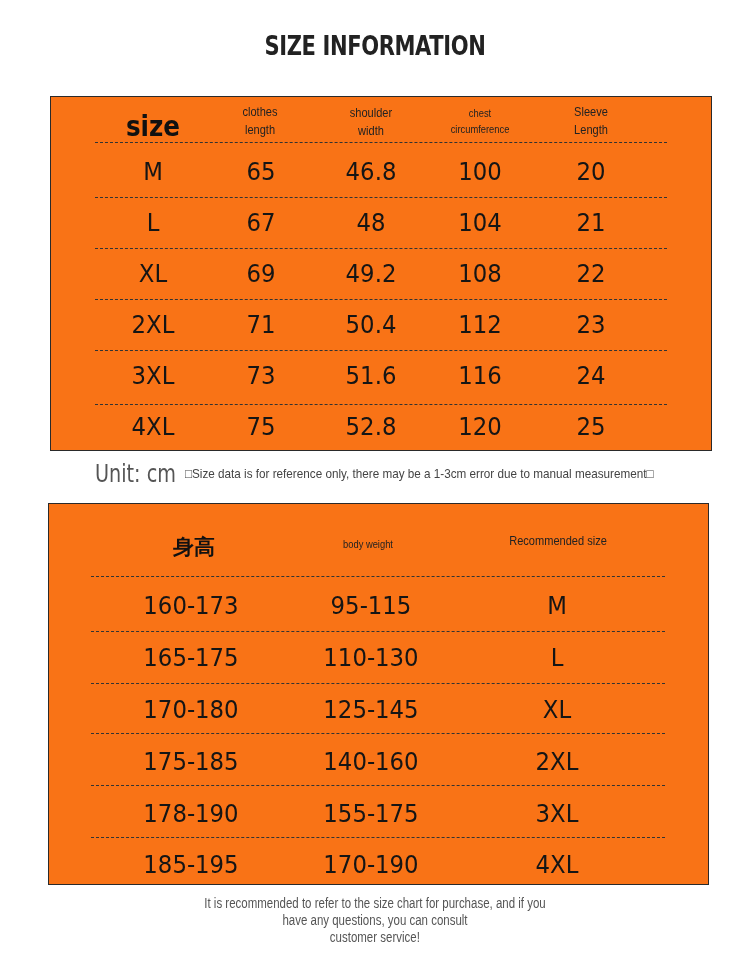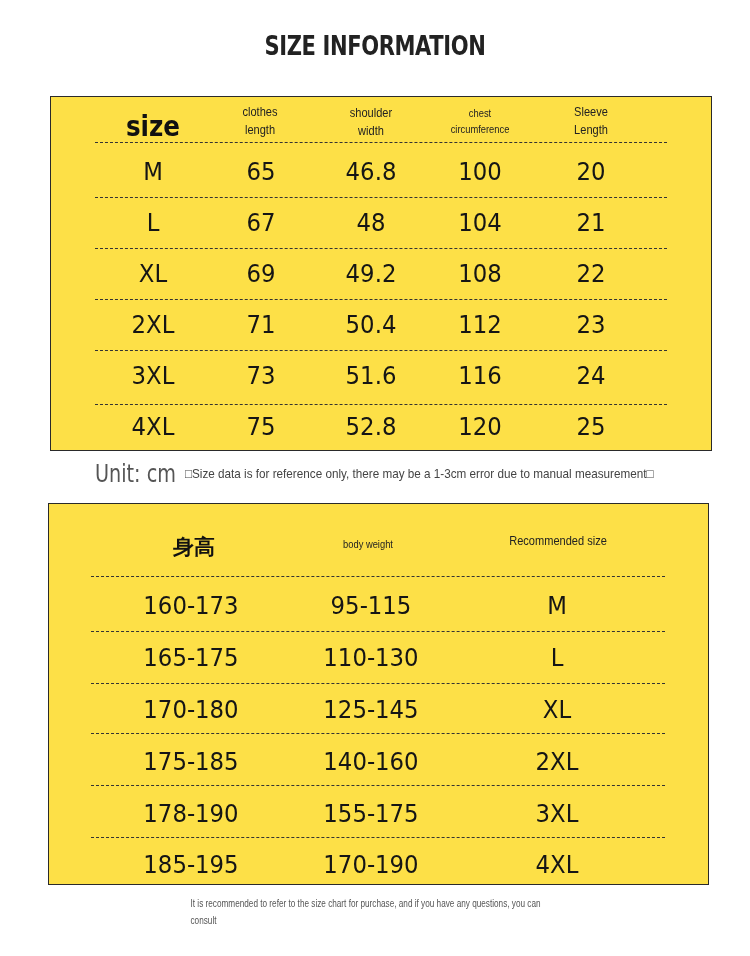--- a/index.html
+++ b/index.html
@@ -5,21 +5,21 @@
   * { box-sizing: border-box; margin: 0; padding: 0; }
   html, body { width: 750px; height: 956px; background: #ffffff; overflow: hidden; }
   body { position: relative; font-family: "DejaVu Sans", sans-serif; color: #1a1a1a; }
 
   .title {
     position: absolute; left: 0; top: 30px; width: 750px; text-align: center;
     font-family: "DejaVu Sans", sans-serif; font-weight: bold; font-size: 27px;
     letter-spacing: -0.5px; color: #222; transform: scaleX(0.78); transform-origin: center;
   }
 
-  .box { position: absolute; border: 1.5px solid #2a2a2a; background: #fde047; }
+  .box { position: absolute; border: 1.5px solid #2a2a2a; background: #f97316; }
   .box1 { left: 50px; top: 96px; width: 662px; height: 355px; }
   .box2 { left: 48px; top: 503px; width: 661px; height: 382px; }
 
   .dash { position: absolute; height: 0; border-top: 1.2px dashed #333; }
 
   .cell { position: absolute; text-align: center; transform: translateX(-50%); white-space: nowrap; }
   .hdr-small {
     font-family: "Liberation Sans", sans-serif; font-size: 13px; line-height: 18px; color: #222;
     transform: translateX(-50%) scaleX(0.85);
   }
@@ -30,22 +30,22 @@
   .unit-row { position: absolute; left: 95px; top: 460px; white-space: nowrap; text-align: right; }
   .unit { font-family: "DejaVu Sans", sans-serif; font-size: 24px; color: #555; display: inline-block;
     transform: scaleX(0.8); transform-origin: left; vertical-align: middle; }
   .note { position: absolute; left: 185px; top: 466px; font-family: "Liberation Sans", sans-serif; font-size: 13px; color: #444;
     white-space: nowrap; transform: scaleX(0.9); transform-origin: left; }
 
   .hdr2-cn { font-family: "DejaVu Sans", sans-serif; font-weight: bold; font-size: 21px; color: #111; }
   .hdr2-small { font-family: "Liberation Sans", sans-serif; font-size: 11px; color: #222; transform: translateX(-50%) scaleX(0.85); }
   .hdr2-rec { font-family: "Liberation Sans", sans-serif; font-size: 13px; color: #222; transform: translateX(-50%) scaleX(0.85); }
 
-  .footer { position: absolute; left: 150px; top: 895px; width: 450px; text-align: left;
-    font-family: "Liberation Sans", sans-serif; font-size: 10px; line-height: 17px; color: #555; }
+  .footer { position: absolute; left: 150px; top: 895px; width: 450px; text-align: center;
+    font-family: "Liberation Sans", sans-serif; font-size: 14px; line-height: 17px; color: #555; }
   .footer span { display: inline-block; transform: scaleX(0.82); }
 </style>
 </head>
 <body>
 
 <div class="title">SIZE INFORMATION</div>
 
 <div class="box box1">
   <div class="cell hdr-size" style="left:102px; top:12px;">size</div>
   <div class="cell hdr-small" style="left:209px; top:6px;">
@@ -146,13 +146,14 @@
   <div class="cell val" style="left:322px; top:296px;">155-175</div>
   <div class="cell val" style="left:508px; top:296px;">3XL</div>
 
   <div class="cell val" style="left:142px; top:347px;">185-195</div>
   <div class="cell val" style="left:322px; top:347px;">170-190</div>
   <div class="cell val" style="left:508px; top:347px;">4XL</div>
 </div>
 
 <div class="footer">
   <div><span>It is recommended to refer to the size chart for purchase, and if you have any questions, you can consult</span></div>
+  <div><span>customer service!</span></div>
 </div>
 
 </body></html>

